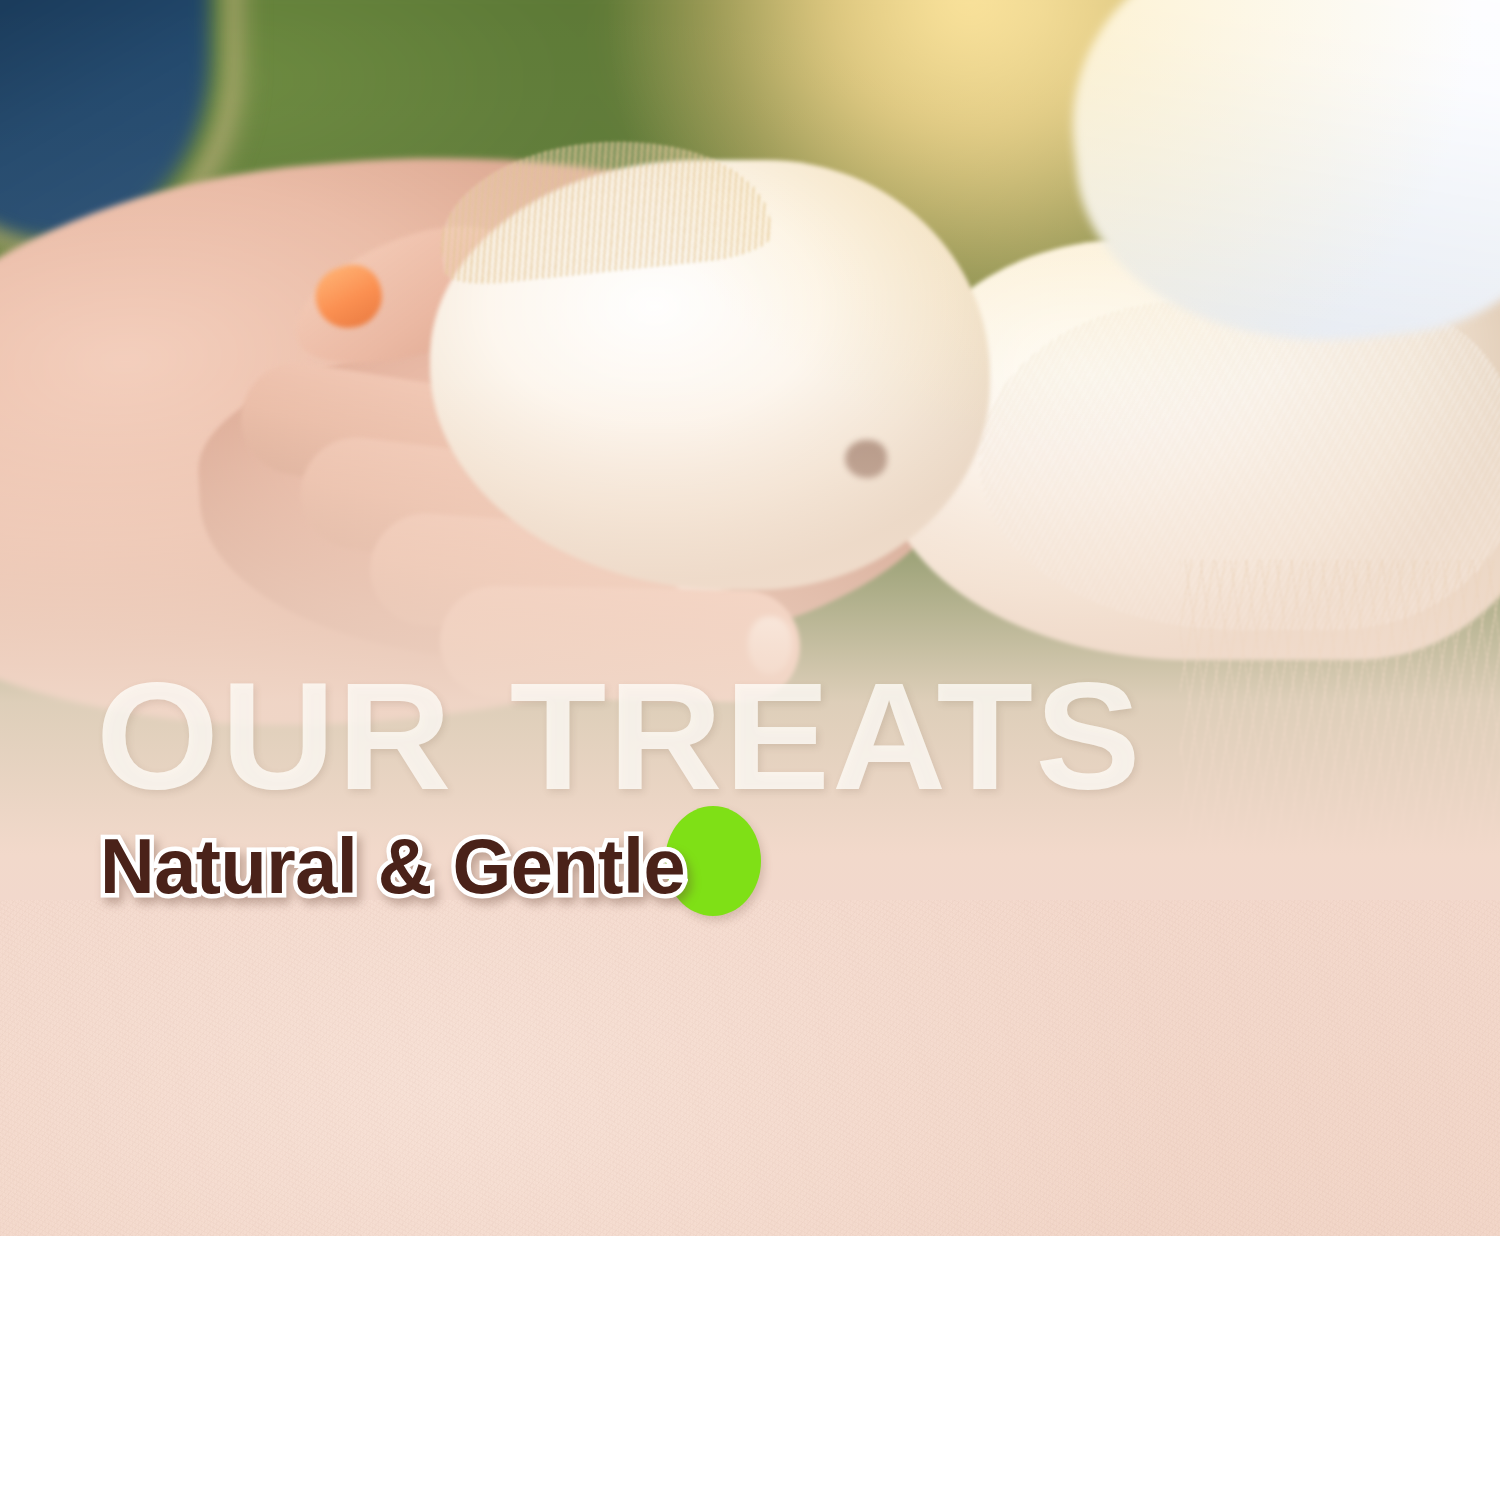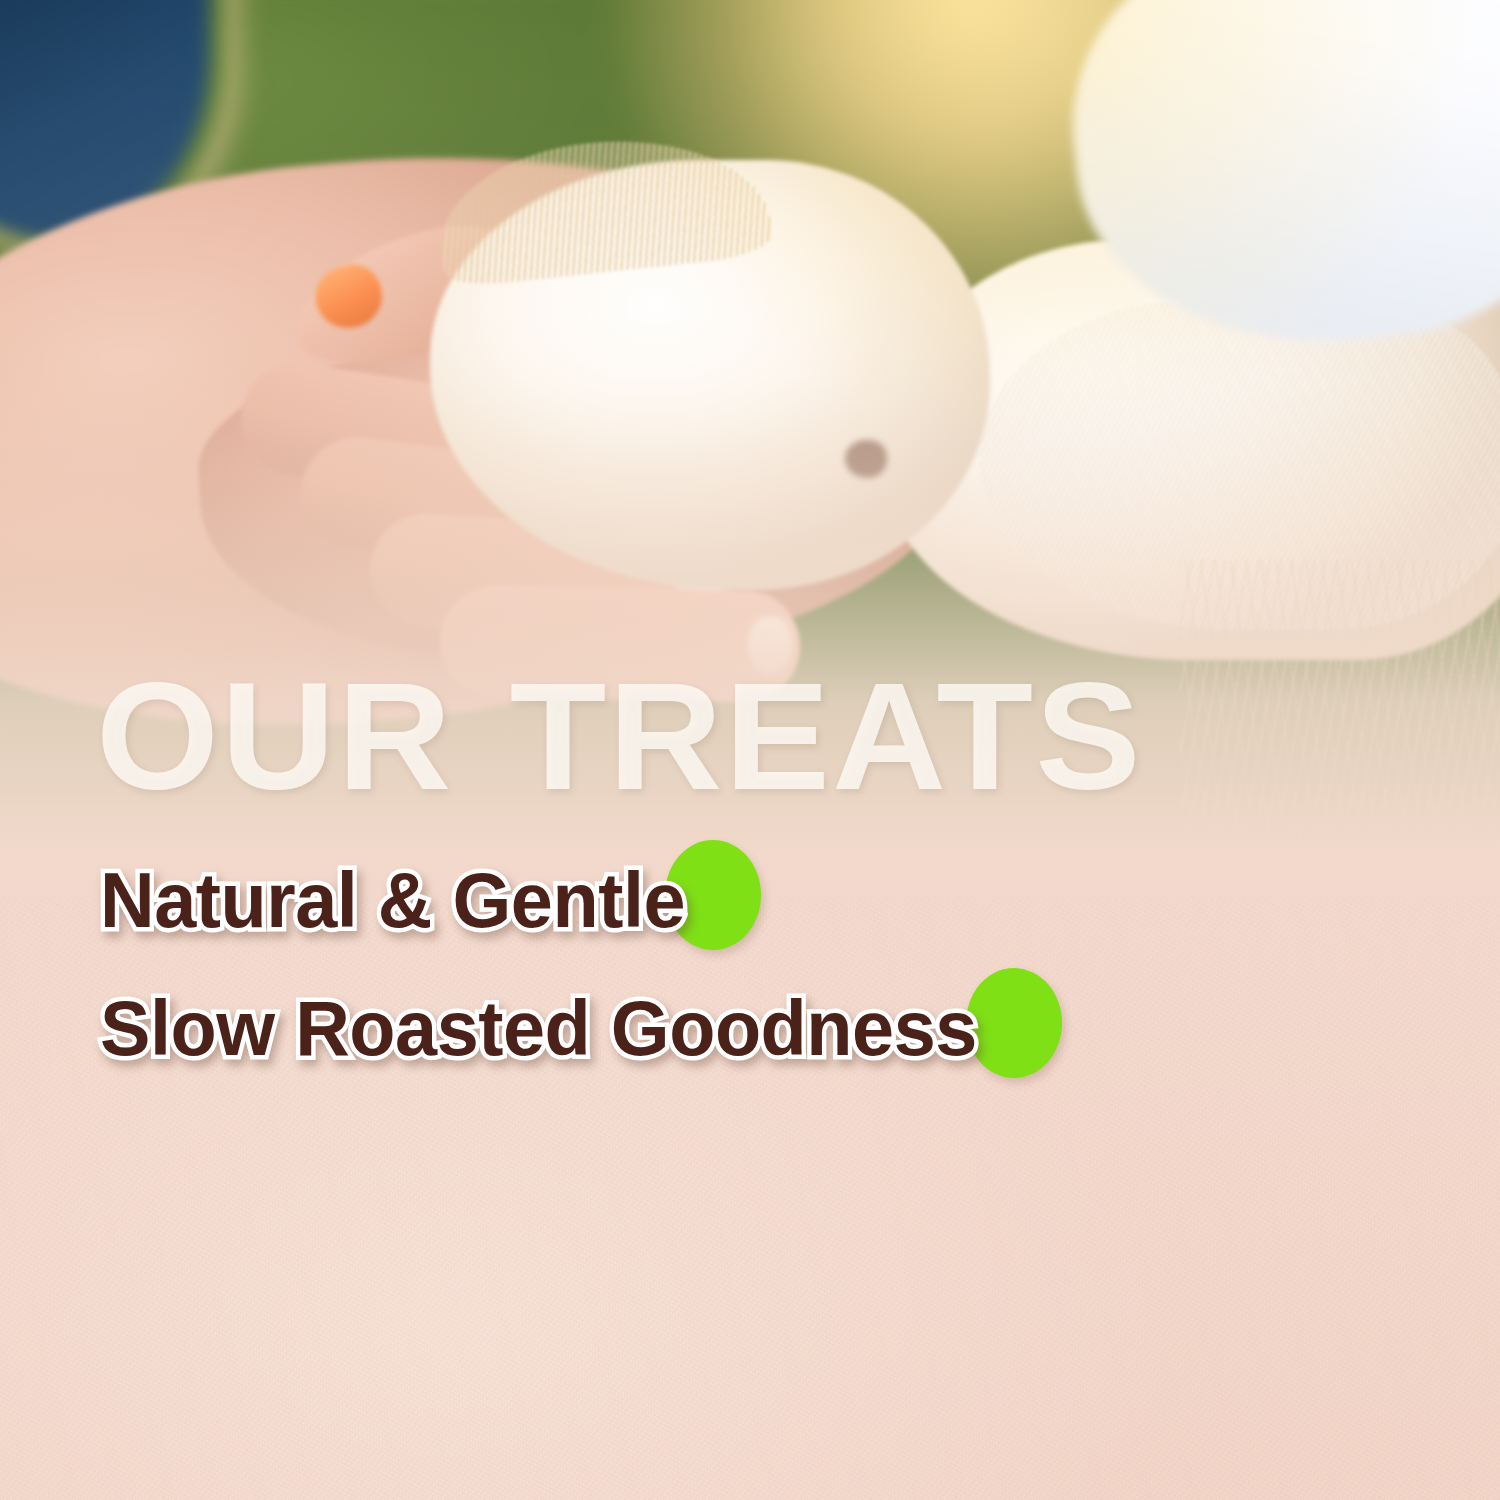--- a/index.html
+++ b/index.html
@@ -4,21 +4,21 @@
 <style>
   html, body {
     margin: 0;
     padding: 0;
     background: #ffffff;
   }
 
   #poster {
     position: relative;
     width: 1500px;
-    height: 1500px;
+    height: 1236px;
     overflow: hidden;
     font-family: "Liberation Sans", "DejaVu Sans", sans-serif;
     background: #f2d8cc;
   }
 
   
   .paper-base {
     position: absolute;
     inset: 0;
     background:
@@ -236,21 +236,21 @@
     white-space: nowrap;
     text-shadow: 2px 3px 7px rgba(120, 96, 76, .16);
     user-select: none;
   }
   .headline .gap { display: inline-block; width: 54px; }
 
   
   .features {
     position: absolute;
     left: 0;
-    top: 836px;
+    top: 802px;
     width: 1500px;
     text-align: center;
   }
   .feature-row {
     position: relative;
     height: 128px;
     padding-left: 100px;
     display: flex;
     align-items: center;
   }
@@ -326,24 +326,18 @@
 
   <div class="features">
 
     <div class="feature-row">
       <div class="feature-inner">
         <span class="dot"></span>
         <span class="feature-label">Natural &amp; Gentle</span>
       </div>
     </div>
 
-    <div class="feature-row">
-      <div class="feature-inner">
-        <span class="dot"></span>
-        <span class="feature-label">Slow Roasted Goodness</span>
-      </div>
-    </div>
 
 
 
 
   </div>
 </div>
 
 </body></html>

